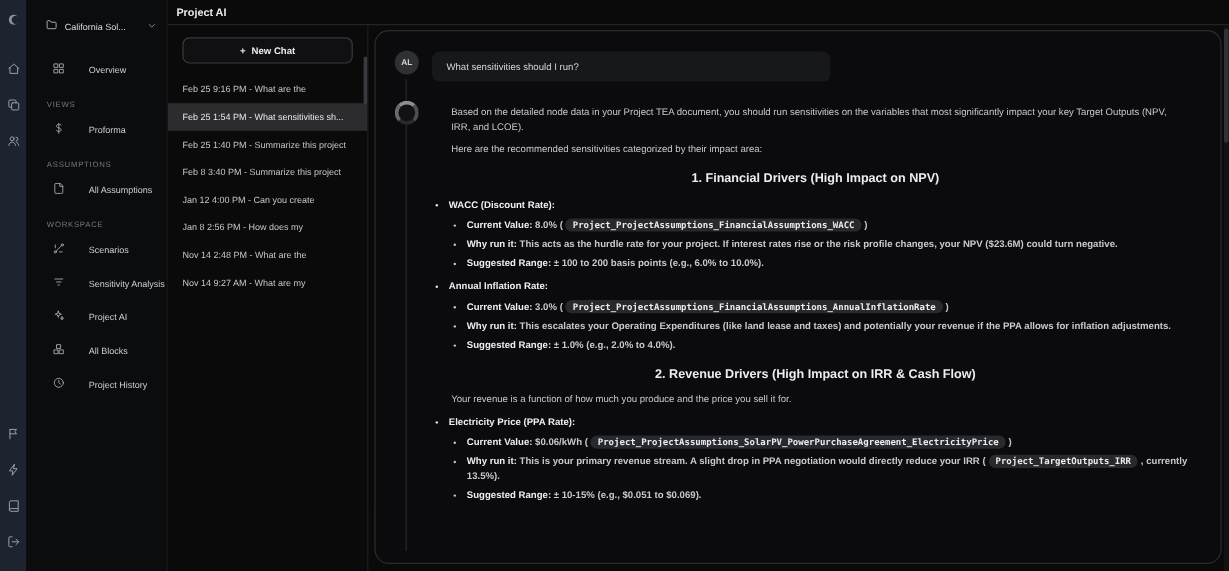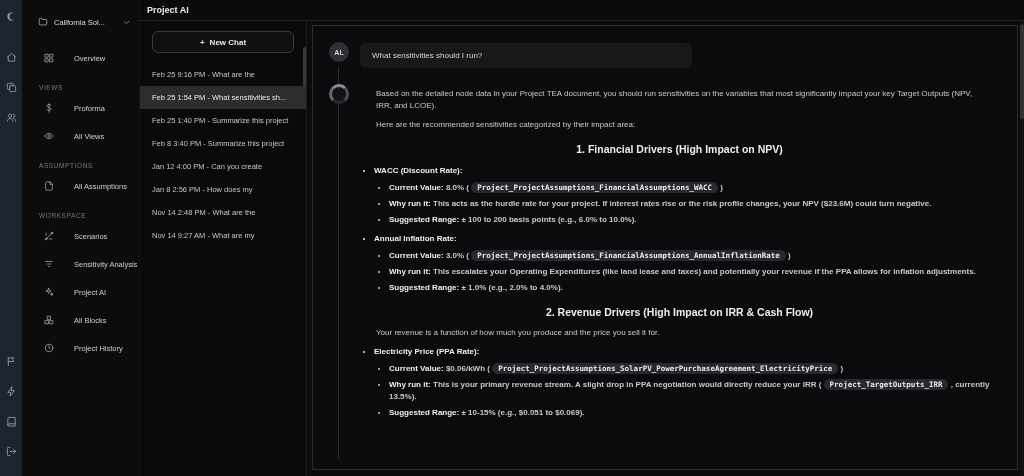--- a/index.html
+++ b/index.html
@@ -46,21 +46,21 @@
     display:flex; align-items:center; justify-content:center; gap:5px; cursor:pointer;
     color:#ececee; font-size:8px; font-weight:bold; background:#101012; }
   .chat-item { height:23px; display:flex; align-items:center; padding:0 12px; font-size:7.5px;
     color:#c6c6c8; cursor:pointer; white-space:nowrap; overflow:hidden; text-overflow:ellipsis; }
   .chat-item.sel { background:#2c2c2f; color:#e8e8ea; }
   .cl-thumb { position:absolute; right:0; top:26px; width:3px; height:40px; background:#3a3a3e;
     border-radius:2px; }
 
   
   .main-wrap { flex:1; min-width:0; padding:4px 6px 6px 5px; display:flex; }
-  .main { flex:1; border:1px solid #2c2c2f; border-radius:0; background:#0b0b0d;
+  .main { flex:1; border:1px solid #2c2c2f; border-radius:12px; background:#0b0b0d;
     display:flex; min-width:0; position:relative; overflow:hidden; }
   .messages { flex:1; overflow:hidden; padding:12px 18px 0 16px; position:relative; }
   .threadline { position:absolute; left:25px; top:40px; bottom:10px; width:1px; background:#29292c; }
   .msg { display:flex; gap:11px; margin-top:4px; position:relative; }
   .msg + .msg { margin-top:16px; }
   .avatar { width:20px; height:20px; border-radius:50%; background:#2e3034; color:#d2d2d4;
     font-size:7px; font-weight:bold; display:flex; align-items:center; justify-content:center;
     flex:none; position:relative; z-index:1; }
   .ai-avatar { width:20px; height:20px; border-radius:50%; flex:none; position:relative; z-index:1;
     background:#121214; border:3px solid #4e4e54; border-top-color:#8d8d93; border-left-color:#6a6a70;
@@ -172,27 +172,20 @@
             </svg></span>
           <span class="lbl">Overview</span>
         </div>
         <div class="side-sec">VIEWS</div>
         <div class="side-item">
           <span><svg viewBox="0 0 24 24">
               <path d="M12 2v20"></path>
               <path d="M16.5 5.5C15.5 4.3 14 3.8 12 3.8c-2.8 0-4.6 1.4-4.6 3.4S9.3 10.4 12 11s4.6 1.5 4.6 3.5-1.8 3.5-4.6 3.5c-2.3 0-3.8-.6-4.8-2"></path>
             </svg></span>
           <span class="lbl">Proforma</span>
-        </div>
-        <div class="side-item">
-          <span><svg viewBox="0 0 24 24">
-              <path d="M1.5 12S5.5 5.5 12 5.5 22.5 12 22.5 12 18.5 18.5 12 18.5 1.5 12 1.5 12z"></path>
-              <circle cx="12" cy="12" r="3"></circle>
-            </svg></span>
-          <span class="lbl">All Views</span>
         </div>
         <div class="side-sec">ASSUMPTIONS</div>
         <div class="side-item">
           <span><svg viewBox="0 0 24 24">
               <path d="M14 2H6a2 2 0 0 0-2 2v16a2 2 0 0 0 2 2h12a2 2 0 0 0 2-2V8z"></path>
               <path d="M14 2v6h6"></path>
             </svg></span>
           <span class="lbl">All Assumptions</span>
         </div>
         <div class="side-sec">WORKSPACE</div>

